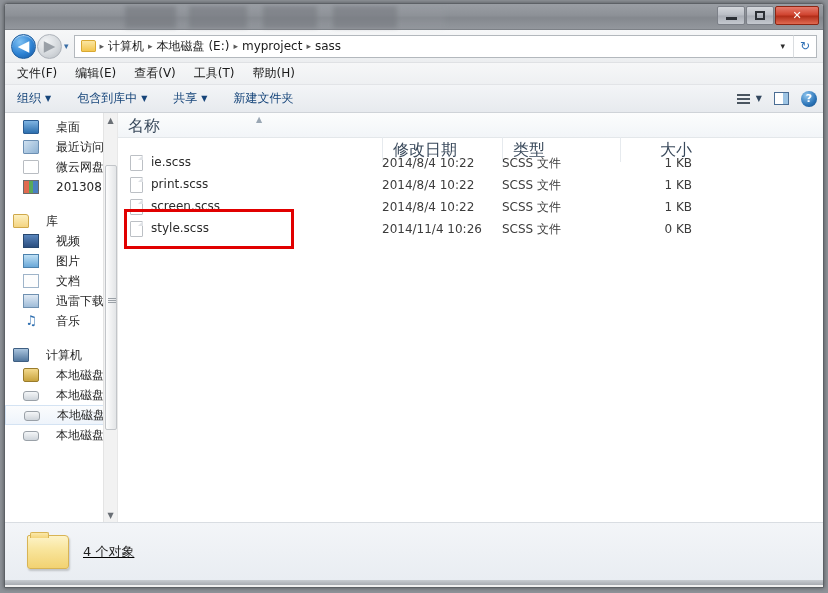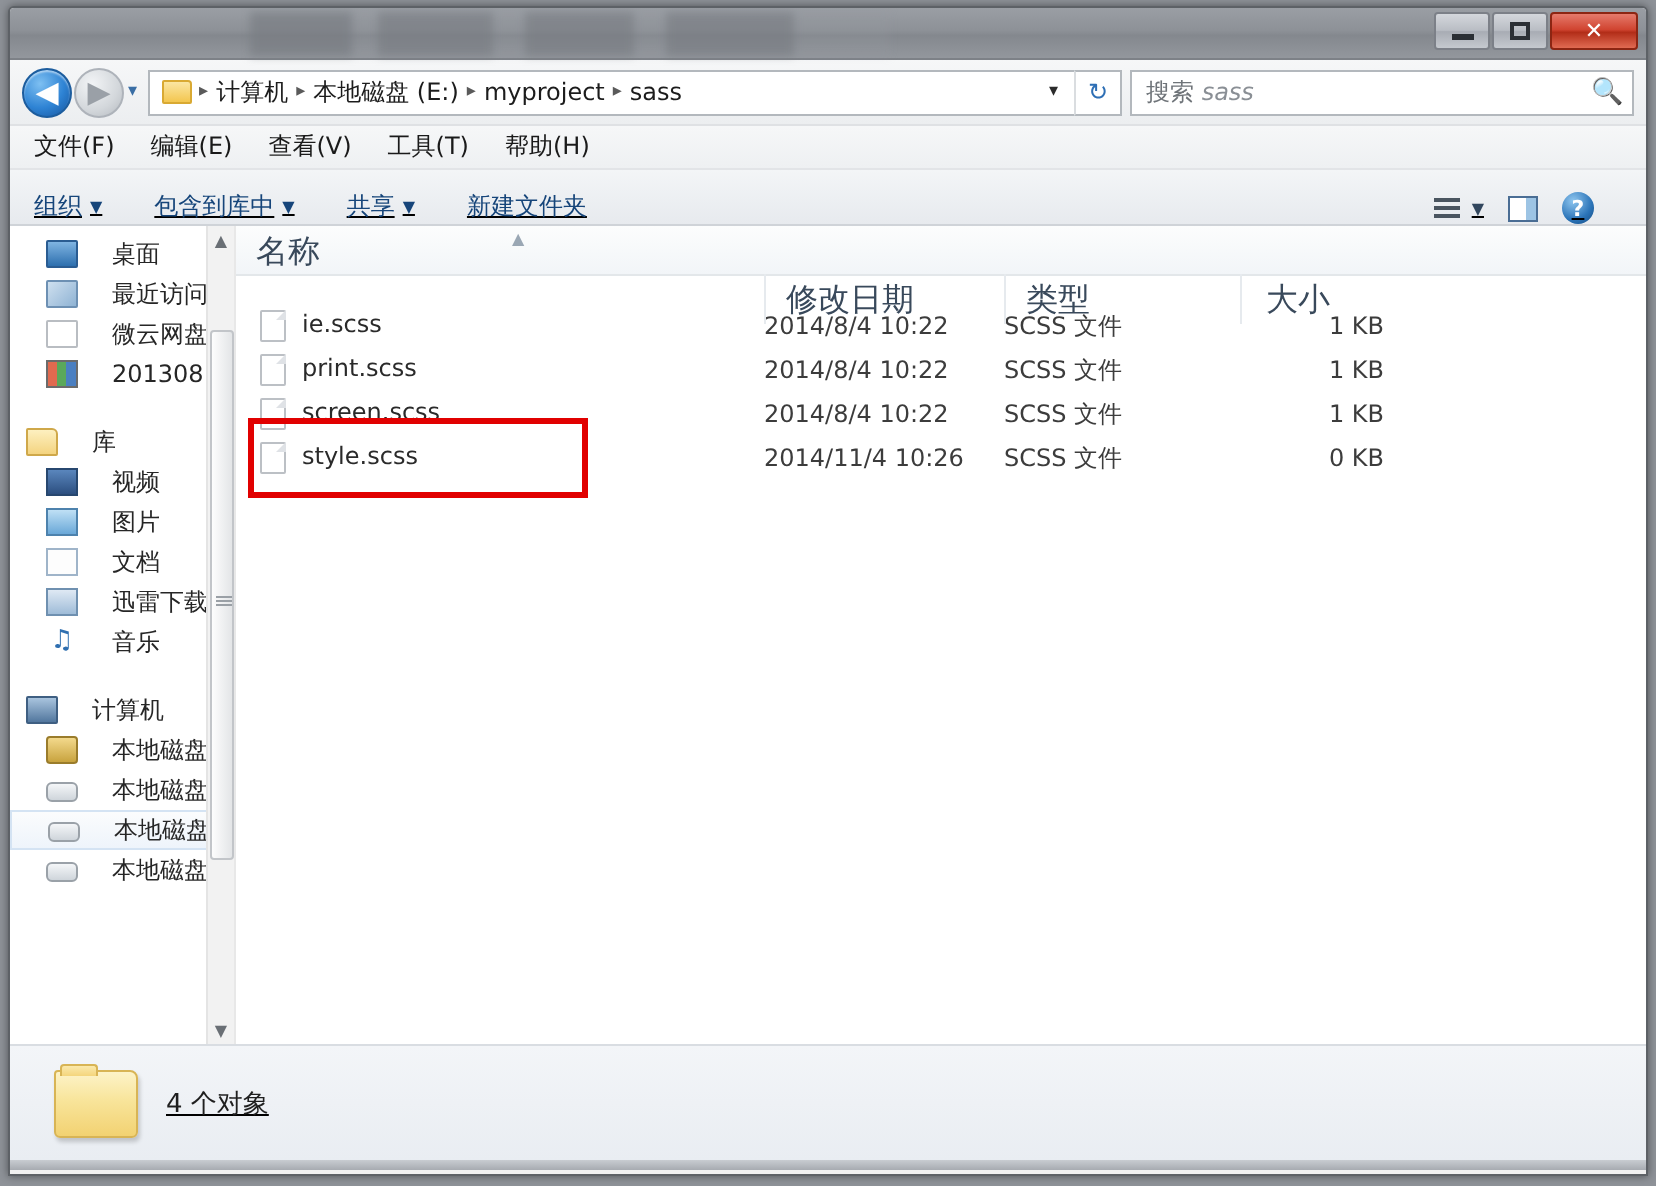--- a/index.html
+++ b/index.html
@@ -98,24 +98,23 @@
   
   #menubar {
     height: 22px; display: flex; align-items: center; padding-left: 10px; gap: 14px;
     background: linear-gradient(to bottom,#f6f7f8,#eef0f2);
     border-bottom: 1px solid #e2e4e7;
   }
   .menuitem { color: #1a1a1a; font-size: 12px; padding: 1px 2px; }
 
   
   #cmdbar {
-    height: 28px; display: flex; align-items: flex-end; padding: 0 22px 0 12px;
+    height: 28px; display: flex; align-items: center; padding: 0 2px 0 12px;
     background: linear-gradient(to bottom,#f3f5f7,#e7eaee);
     border-bottom: 1px solid #cfd3d8;
-    text-decoration: underline;
   }
   .cmdbtn { display: flex; align-items: center; gap: 4px; color: #16457a; font-size: 12px; margin-right: 26px; }
   .cmdbtn .caret { font-size: 8px; color: #16457a; }
   #cmdright { margin-left: auto; display: flex; align-items: center; gap: 12px; padding-right: 4px; }
   .viewicon { display: flex; flex-direction: column; gap: 2px; }
   .viewicon i { display: block; width: 13px; height: 2px; background: #4a5560; }
   .panesplit { width: 15px; height: 13px; border: 1px solid #4a6d94; background: #fff; display: flex; }
   .panesplit b { display: block; width: 5px; height: 100%; background: #9dc4e4; margin-left: auto; }
   .helpicon {
     width: 16px; height: 16px; border-radius: 50%; color: #fff; font-size: 11px; font-weight: bold;
@@ -180,21 +179,21 @@
   #colhead {
     display: flex; height: 25px; align-items: center;
     background: linear-gradient(to bottom,#fcfdfd,#f2f5f8);
     border-bottom: 1px solid #e3e7ea; position: relative;
   }
   .col { color: #39495b; font-size: 16px; padding-left: 10px; position: relative; height: 25px; line-height: 25px; }
   .col + .col { border-left: 1px solid #e6eaee; margin-top: 48px; }
   .c-name { width: 264px; }
   .c-date { width: 120px; }
   .c-type { width: 118px; }
-  .c-size { width: 84px; padding-right: 12px; padding-left: 12px; }
+  .c-size { width: 84px; text-align: right; padding-right: 12px; padding-left: 12px; }
   #sortarrow { position: absolute; left: 138px; top: 2px; color: #9aa7b4; font-size: 8px; }
   .frow { display: flex; align-items: center; height: 22px; font-size: 12px; color: #2a2a2a; }
   .fname { width: 264px; display: flex; align-items: flex-start; gap: 8px; padding-left: 12px; }
   .fileicon {
     width: 13px; height: 16px; background: #fff; border: 1px solid #bcc0c5; border-radius: 1px;
     position: relative; flex: 0 0 13px;
   }
   .fileicon::after {
     content: ""; position: absolute; right: -1px; top: -1px;
     border-width: 0 0 5px 5px; border-style: solid; border-color: transparent transparent #dfe2e6 transparent;
@@ -259,26 +258,20 @@
       <span class="sep">▸</span>
       <span class="crumb">本地磁盘 (E:)</span>
       <span class="sep">▸</span>
       <span class="crumb">myproject</span>
       <span class="sep">▸</span>
       <span class="crumb">sass</span>
       <span class="crumbdrop">▾</span>
     </div>
     <div id="refreshbtn">↻</div>
 
-    <div id="searchbox">
-      <span id="searchph"><span class="lead">搜索</span>
-        <span>sass</span>
-      </span>
-      <span class="magnifier">🔍</span>
-    </div>
   </div>
 
   <div id="menubar">
     <span class="menuitem">文件(F)</span>
     <span class="menuitem">编辑(E)</span>
     <span class="menuitem">查看(V)</span>
     <span class="menuitem">工具(T)</span>
     <span class="menuitem">帮助(H)</span>
   </div>
 

